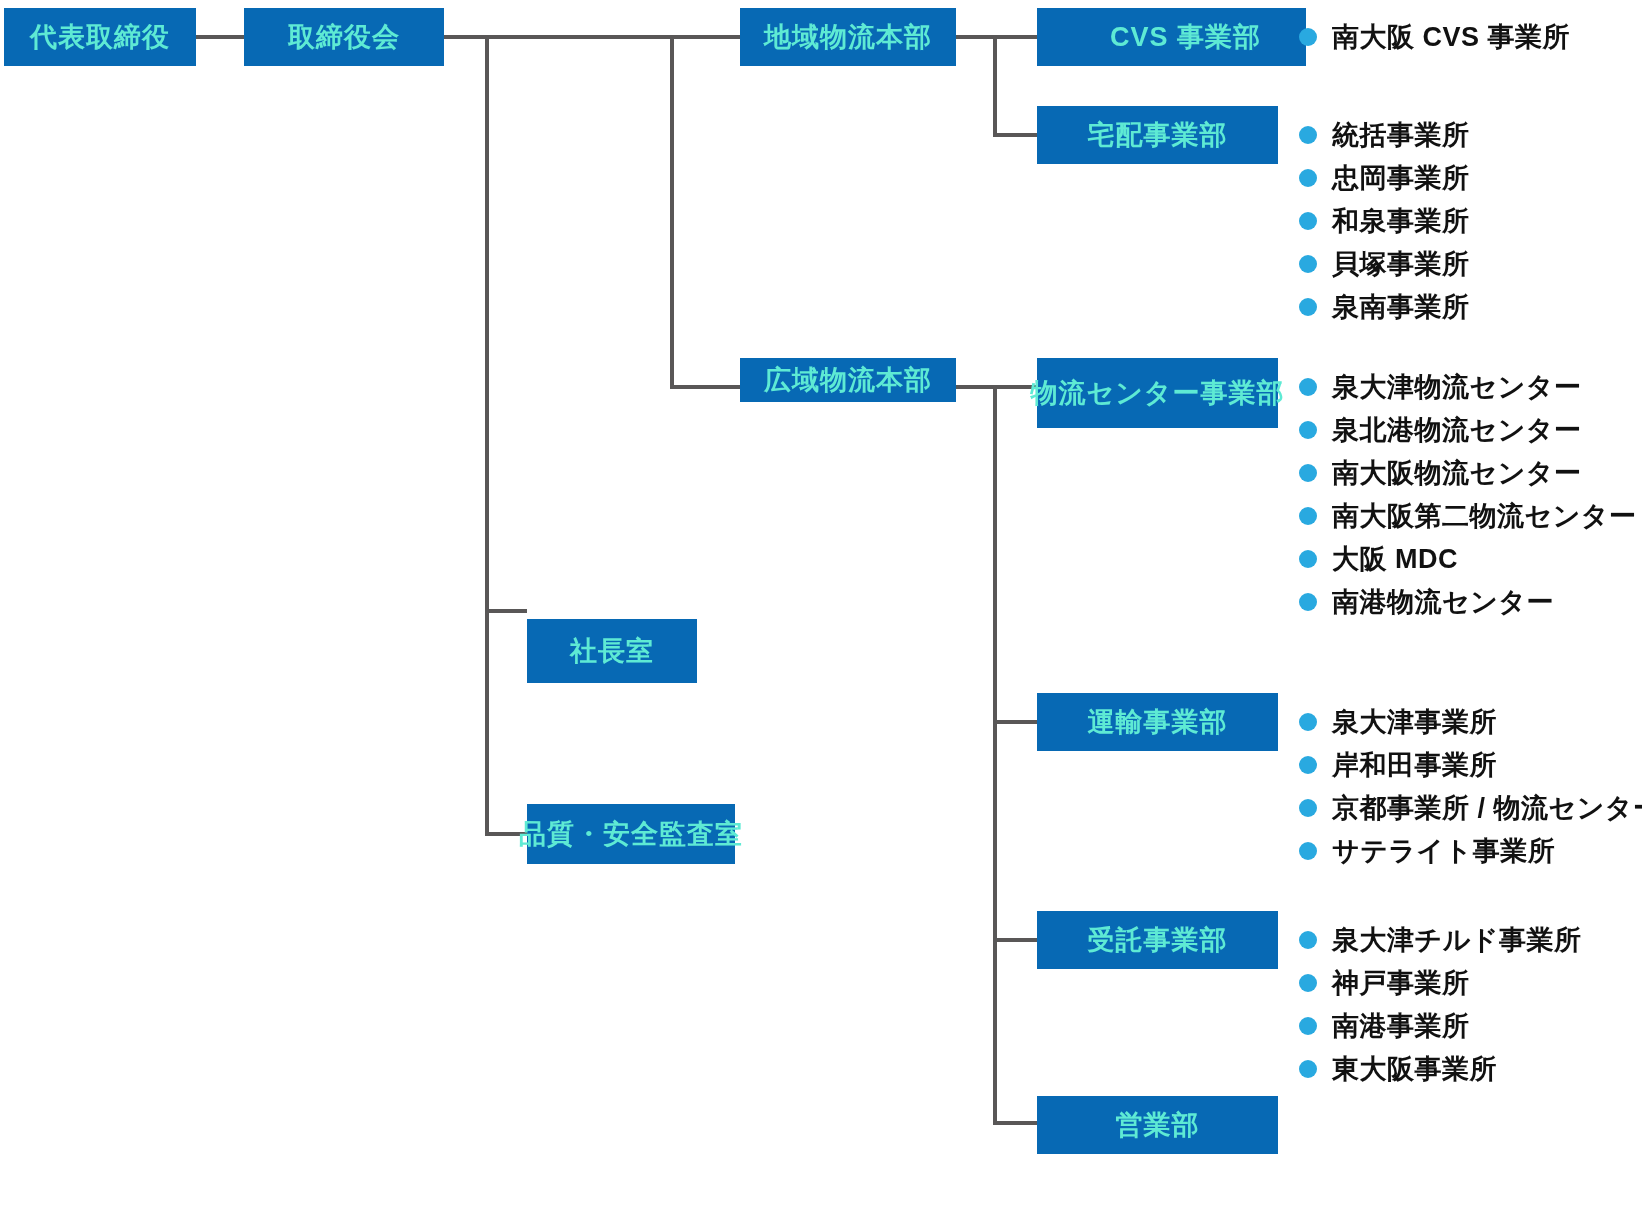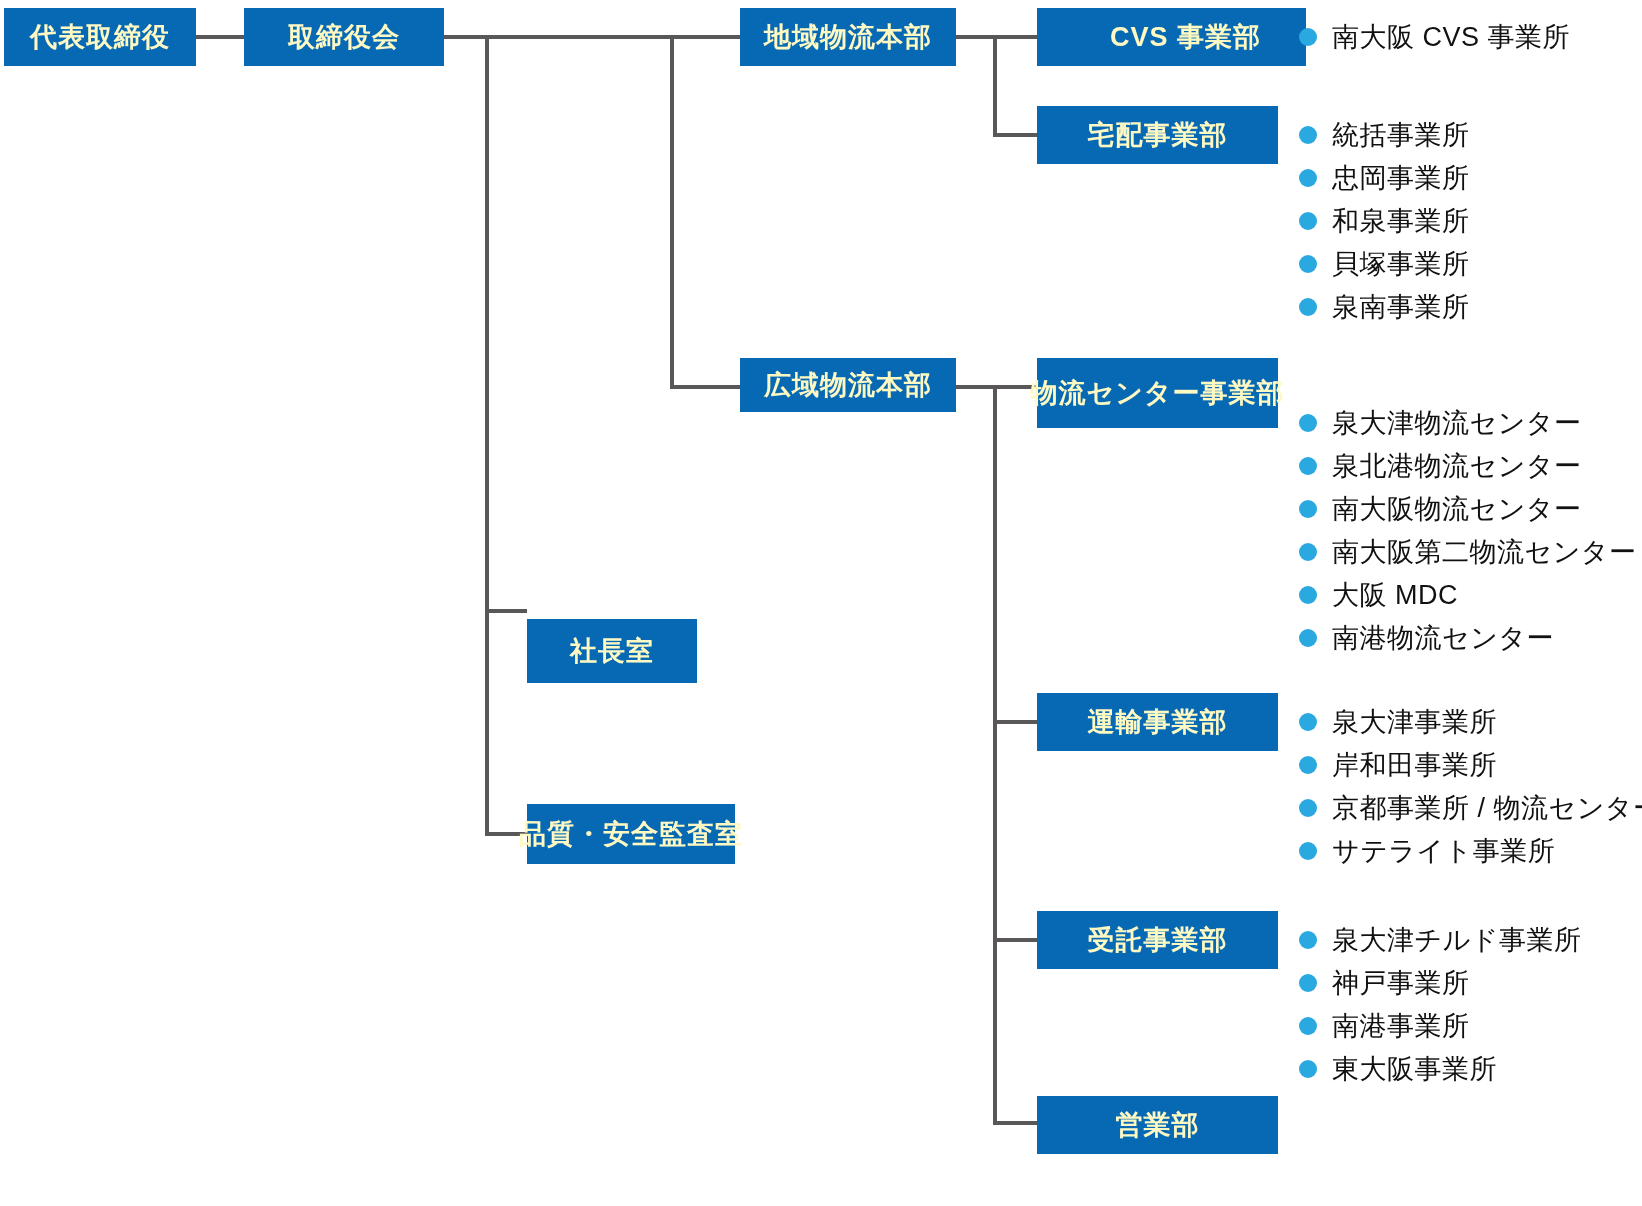--- a/index.html
+++ b/index.html
@@ -12,21 +12,21 @@
     overflow:hidden;
   }
   
   .hline,.vline{position:absolute;background:#595757;}
   .hline{height:4px;}
   .vline{width:4px;}
   
   .node{
     position:absolute;
     background:#0769B4;
-    color:#fef9c3;
+    color:#5eead4;
     display:flex;
     align-items:center;
     justify-content:center;
     font-size:27px;
     font-weight:600;
     letter-spacing:1px;
     white-space:nowrap;
   }
   
   .offices{
@@ -44,21 +44,21 @@
   }
   .dot{
     width:18px;
     height:18px;
     border-radius:50%;
     background:#29A9E0;
     flex:0 0 18px;
   }
   .office-label{
     font-size:27px;
-    font-weight:400;
+    font-weight:700;
     color:#111111;
     letter-spacing:0.5px;
   }
 </style>
 </head>
 <body>
 
 <div class="canvas">
 
   <div class="hline" style="left:196px;top:35px;width:48px;"></div>
@@ -97,21 +97,21 @@
   </div>
   <div class="node" style="left:740px;top:8px;width:216px;height:58px;">
     <span>地域物流本部</span>
   </div>
   <div class="node" style="left:1037px;top:8px;width:241px;height:58px;padding-left:28px;">
     <span>CVS 事業部</span>
   </div>
   <div class="node" style="left:1037px;top:106px;width:241px;height:58px;">
     <span>宅配事業部</span>
   </div>
-  <div class="node" style="left:740px;top:358px;width:216px;height:54px;">
+  <div class="node" style="left:740px;top:358px;width:216px;height:44px;">
     <span>広域物流本部</span>
   </div>
   <div class="node" style="left:1037px;top:358px;width:241px;height:70px;">
     <span>物流センター事業部</span>
   </div>
   <div class="node" style="left:527px;top:579px;width:170px;height:64px;margin-top:40px;">
     <span>社長室</span>
   </div>
   <div class="node" style="left:1037px;top:693px;width:241px;height:58px;">
     <span>運輸事業部</span>
@@ -149,21 +149,21 @@
     <li class="office">
       <span class="dot"></span>
       <span class="office-label">貝塚事業所</span>
     </li>
     <li class="office">
       <span class="dot"></span>
       <span class="office-label">泉南事業所</span>
     </li>
   </ul>
 
-  <ul class="offices" style="left:1299px;top:365px;margin-top:36px;">
+  <ul class="offices" style="left:1299px;top:365px;">
     <li class="office">
       <span class="dot"></span>
       <span class="office-label">泉大津物流センター</span>
     </li>
     <li class="office">
       <span class="dot"></span>
       <span class="office-label">泉北港物流センター</span>
     </li>
     <li class="office">
       <span class="dot"></span>

